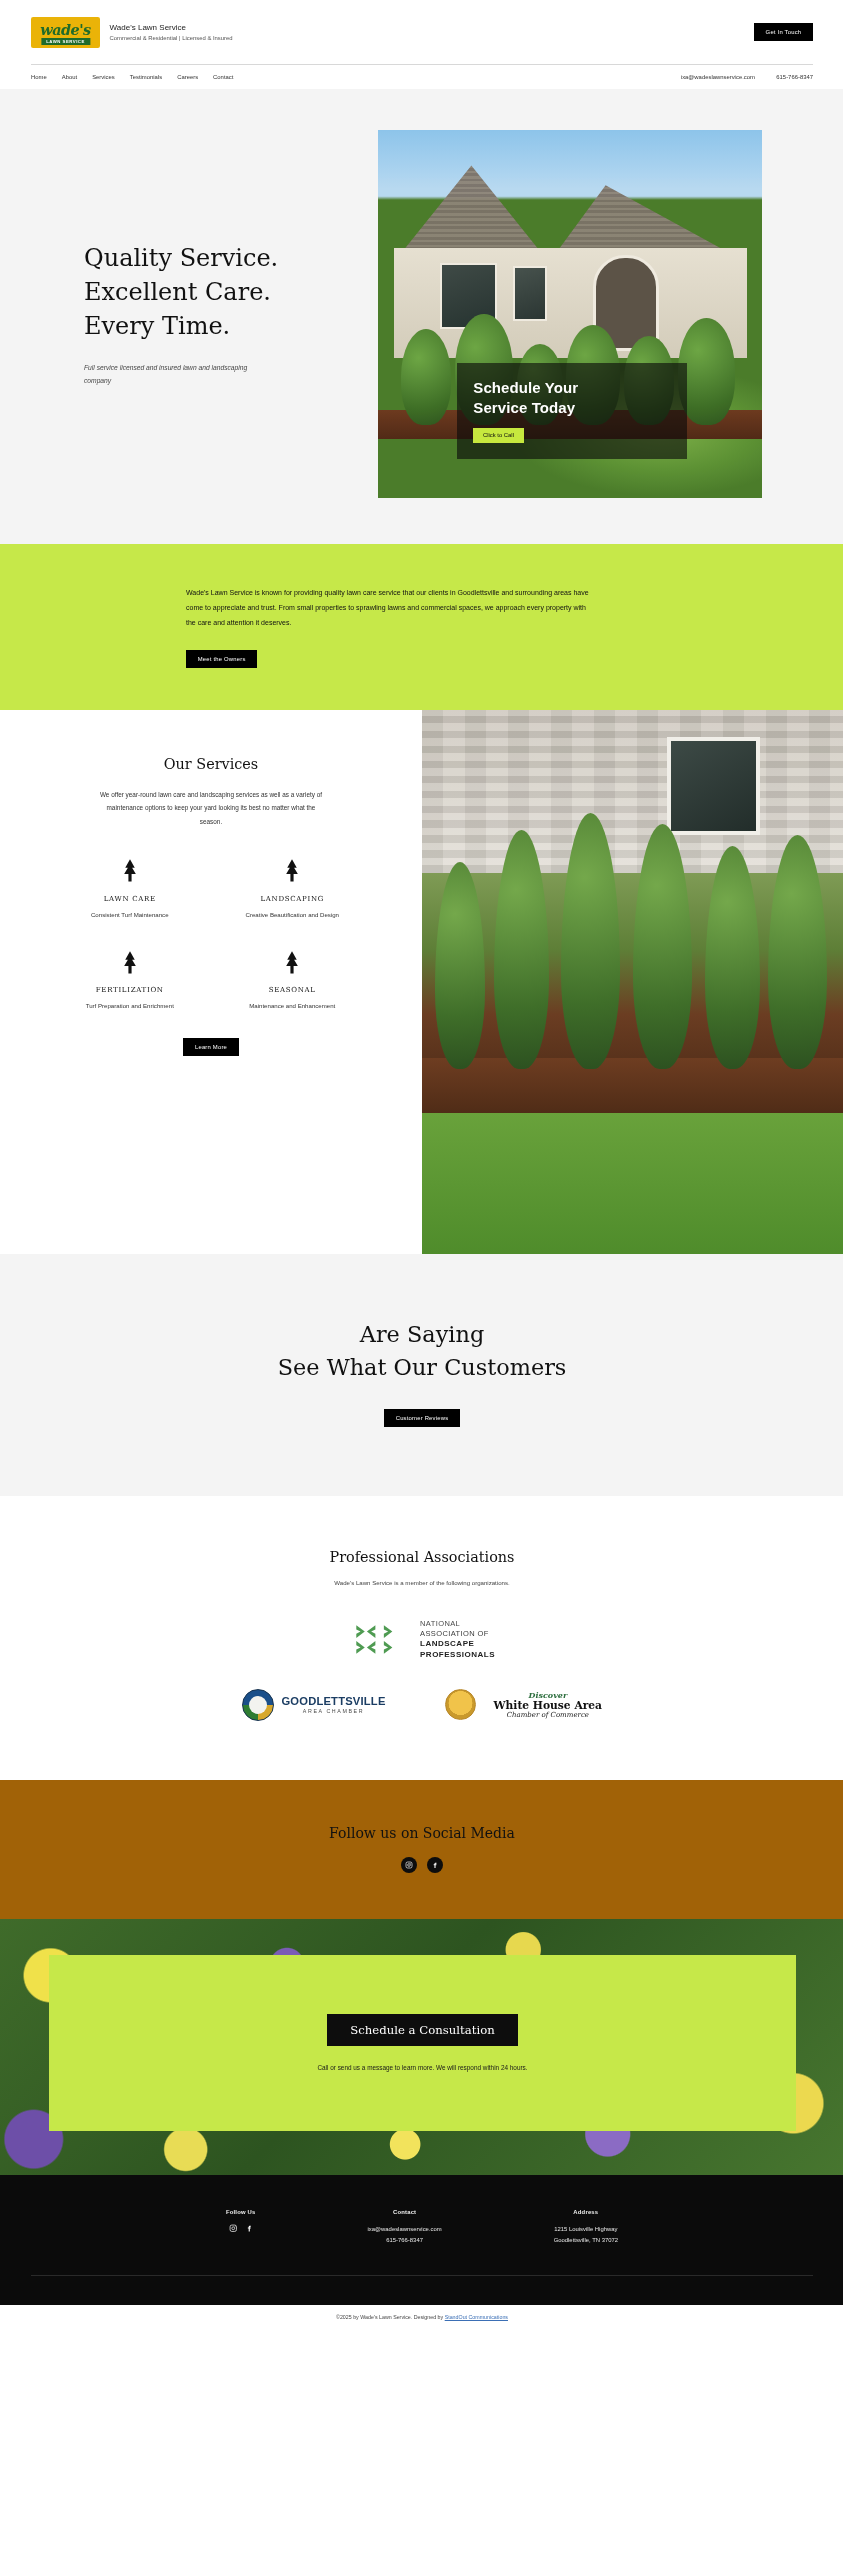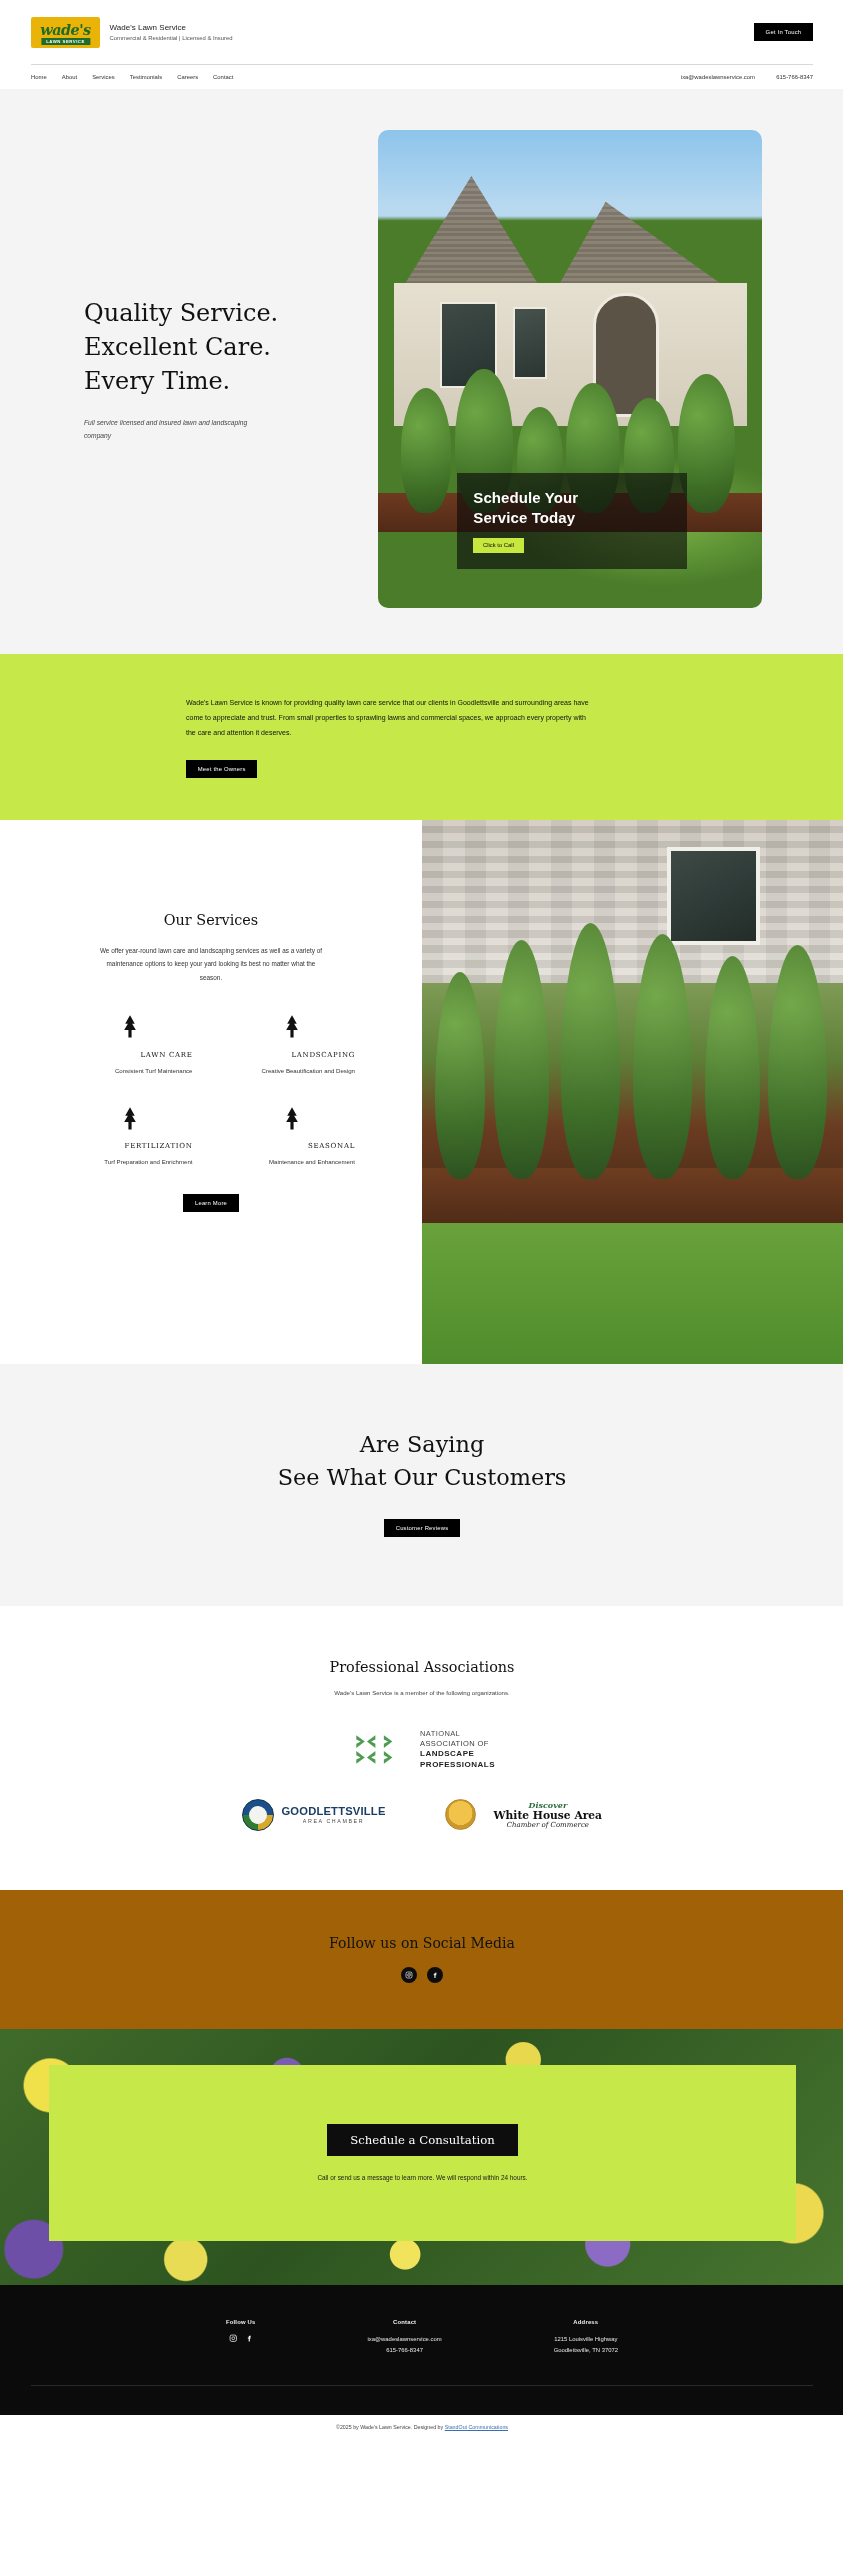--- a/index.html
+++ b/index.html
@@ -97,24 +97,23 @@
   }
   .hero-sub {
     margin-top: 19px;
     font-size: 6.7px;
     font-style: italic;
     color: #444;
     line-height: 1.9;
     max-width: 176px;
   }
   .hero-right {
-    width: 384px; height: 478px;
+    width: 384px; height: 368px;
     position: relative;
     overflow: hidden;
-    border-radius: 10px;
   }
   .photo-house {
     position: absolute; inset: 0;
     background:
       linear-gradient(to bottom, #8fc4e8 0%, #b9d9ef 16%, #b9d9ef 18%, rgba(0,0,0,0) 19%),
       radial-gradient(ellipse 149px 64px at 74% 82%, #7fae4c 0%, #5f9138 60%, #4d7b2d 100%),
       linear-gradient(to bottom,
         #9ccbe8 0%, #a8d2ea 13%,
         #7a7065 14%, #8a8077 23%,
         #b9b2a5 24%, #cfc9bb 42%,
@@ -212,21 +211,21 @@
   }
   .band-lime .btn-dark { margin-top: 20px; }
 
   
   .services {
     display: flex;
     min-height: 544px;
   }
   .services-left {
     width: 50%;
-    padding: 92px 43px 43px;
+    padding: 46px 43px 43px;
     display: flex;
     flex-direction: column;
     align-items: center;
     background: #ffffff;
   }
   .services-title {
     font-family: "DejaVu Serif", serif;
     font-size: 14.4px;
     color: #111;
     font-weight: 400;
@@ -239,21 +238,21 @@
     text-align: center;
     max-width: 224px;
   }
   .svc-grid {
     margin-top: 30px;
     display: grid;
     grid-template-columns: 1fr 1fr;
     gap: 30px 37px;
     width: 288px;
   }
-  .svc-cell { text-align: right; }
+  .svc-cell { text-align: center; }
   .tree-icon {
     width: 18px; height: 24.6px;
     margin: 0 auto 11.7px;
     display: block;
   }
   .svc-name {
     font-family: "DejaVu Serif", serif;
     font-size: 7px;
     letter-spacing: 0.7px;
     color: #111;

